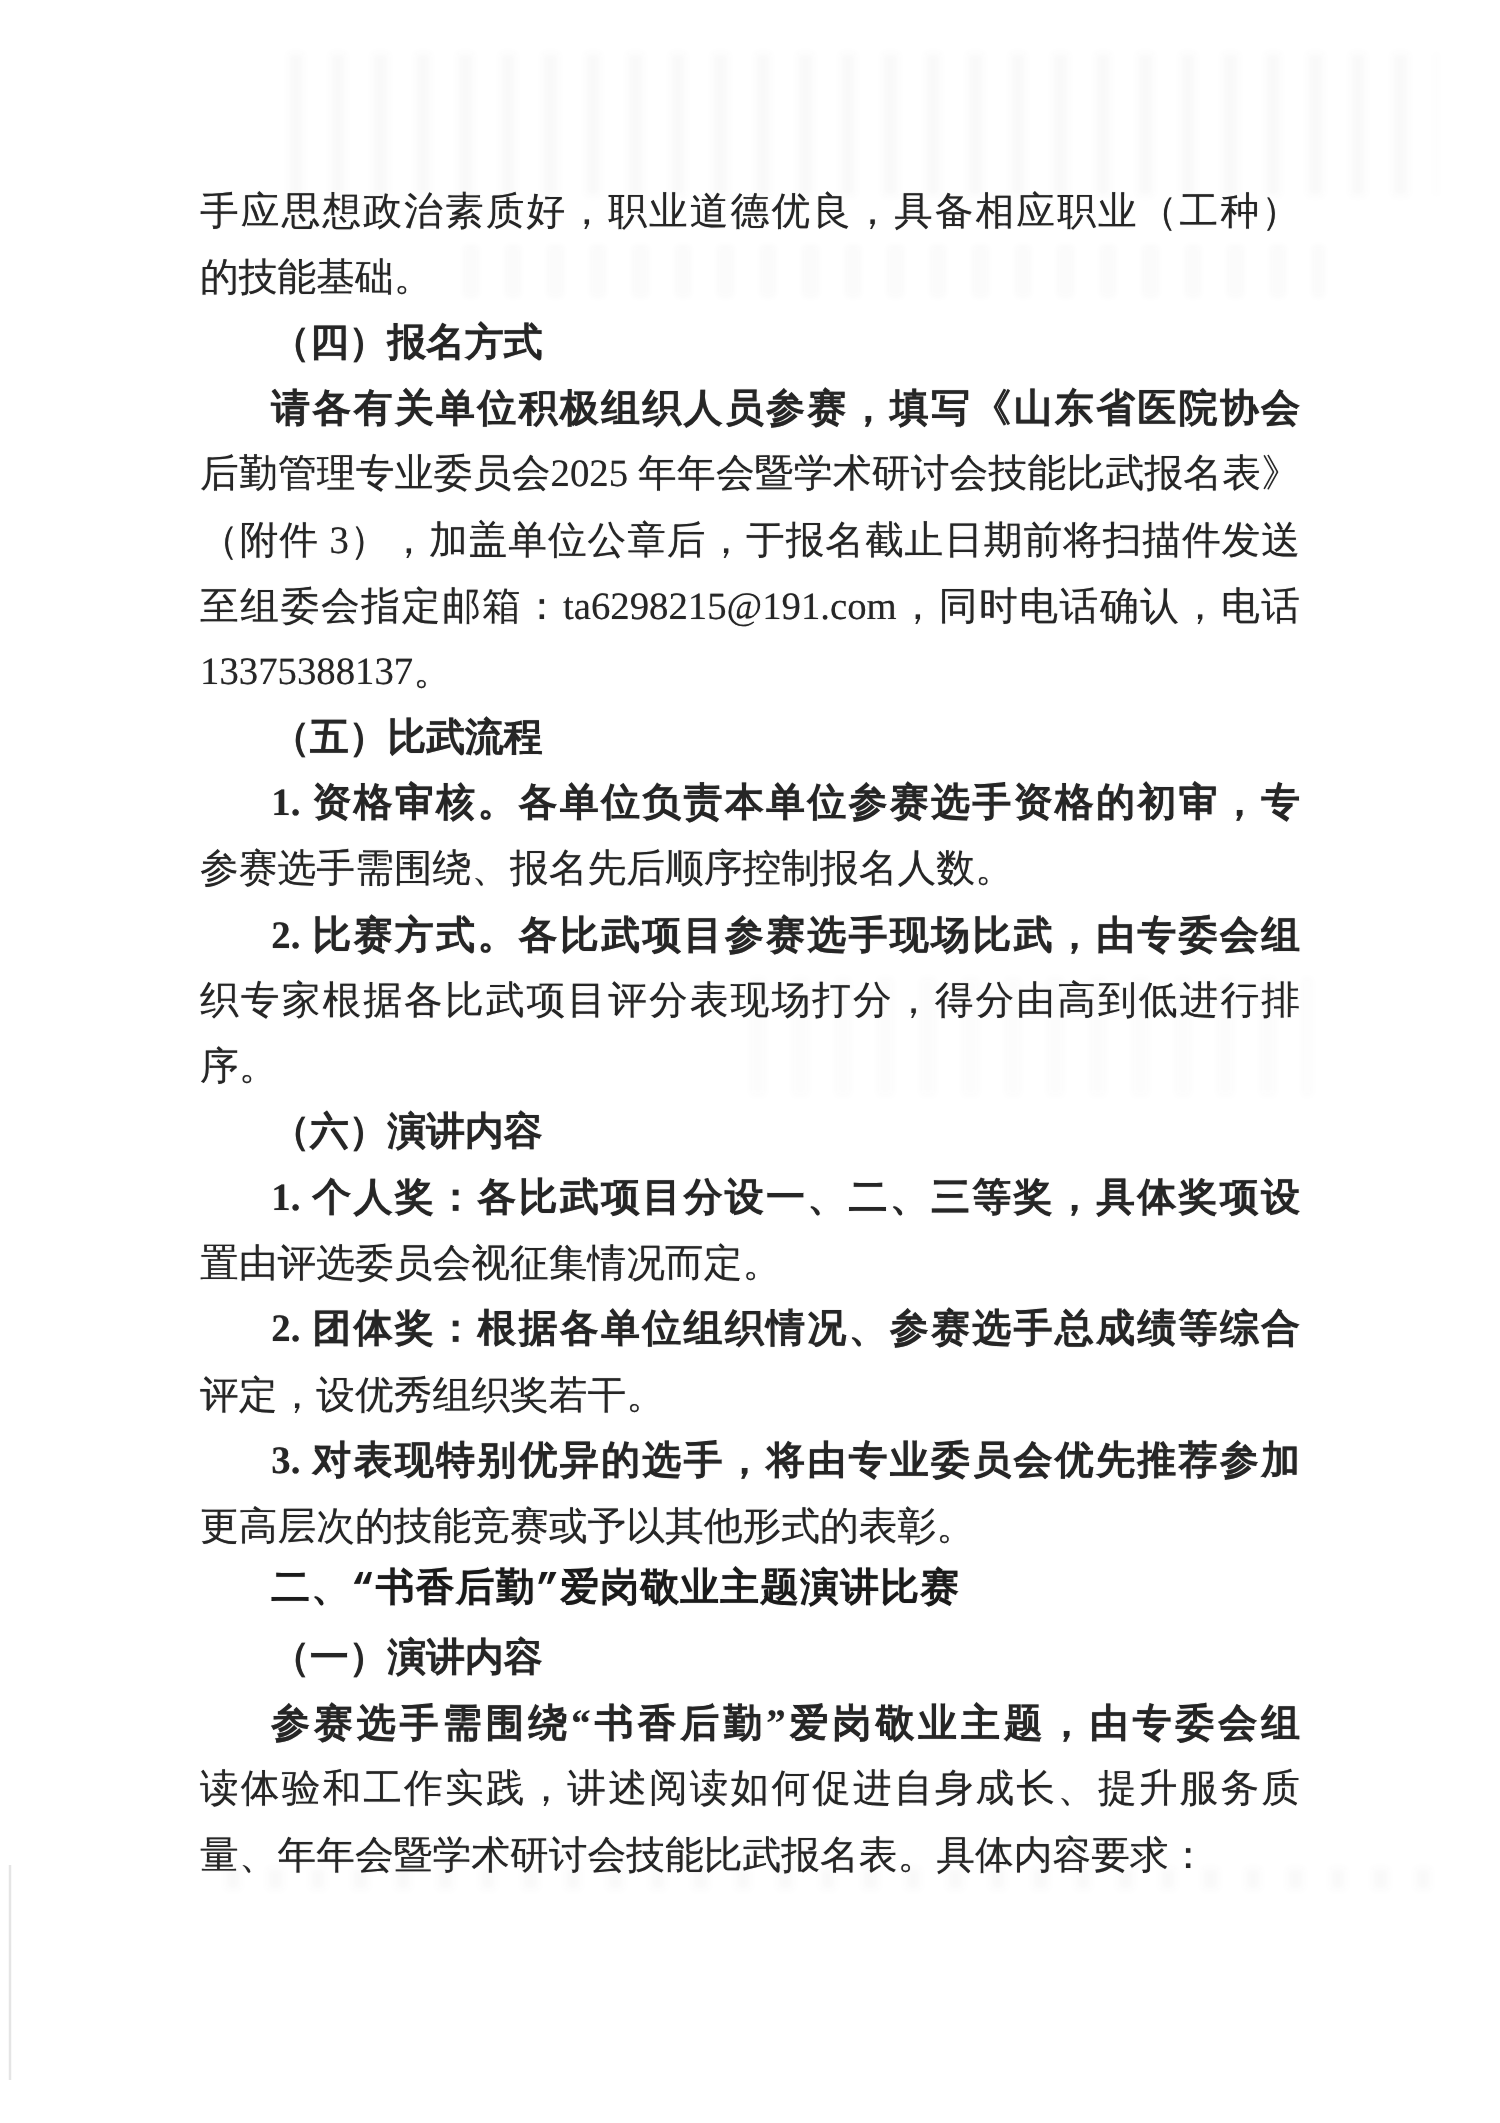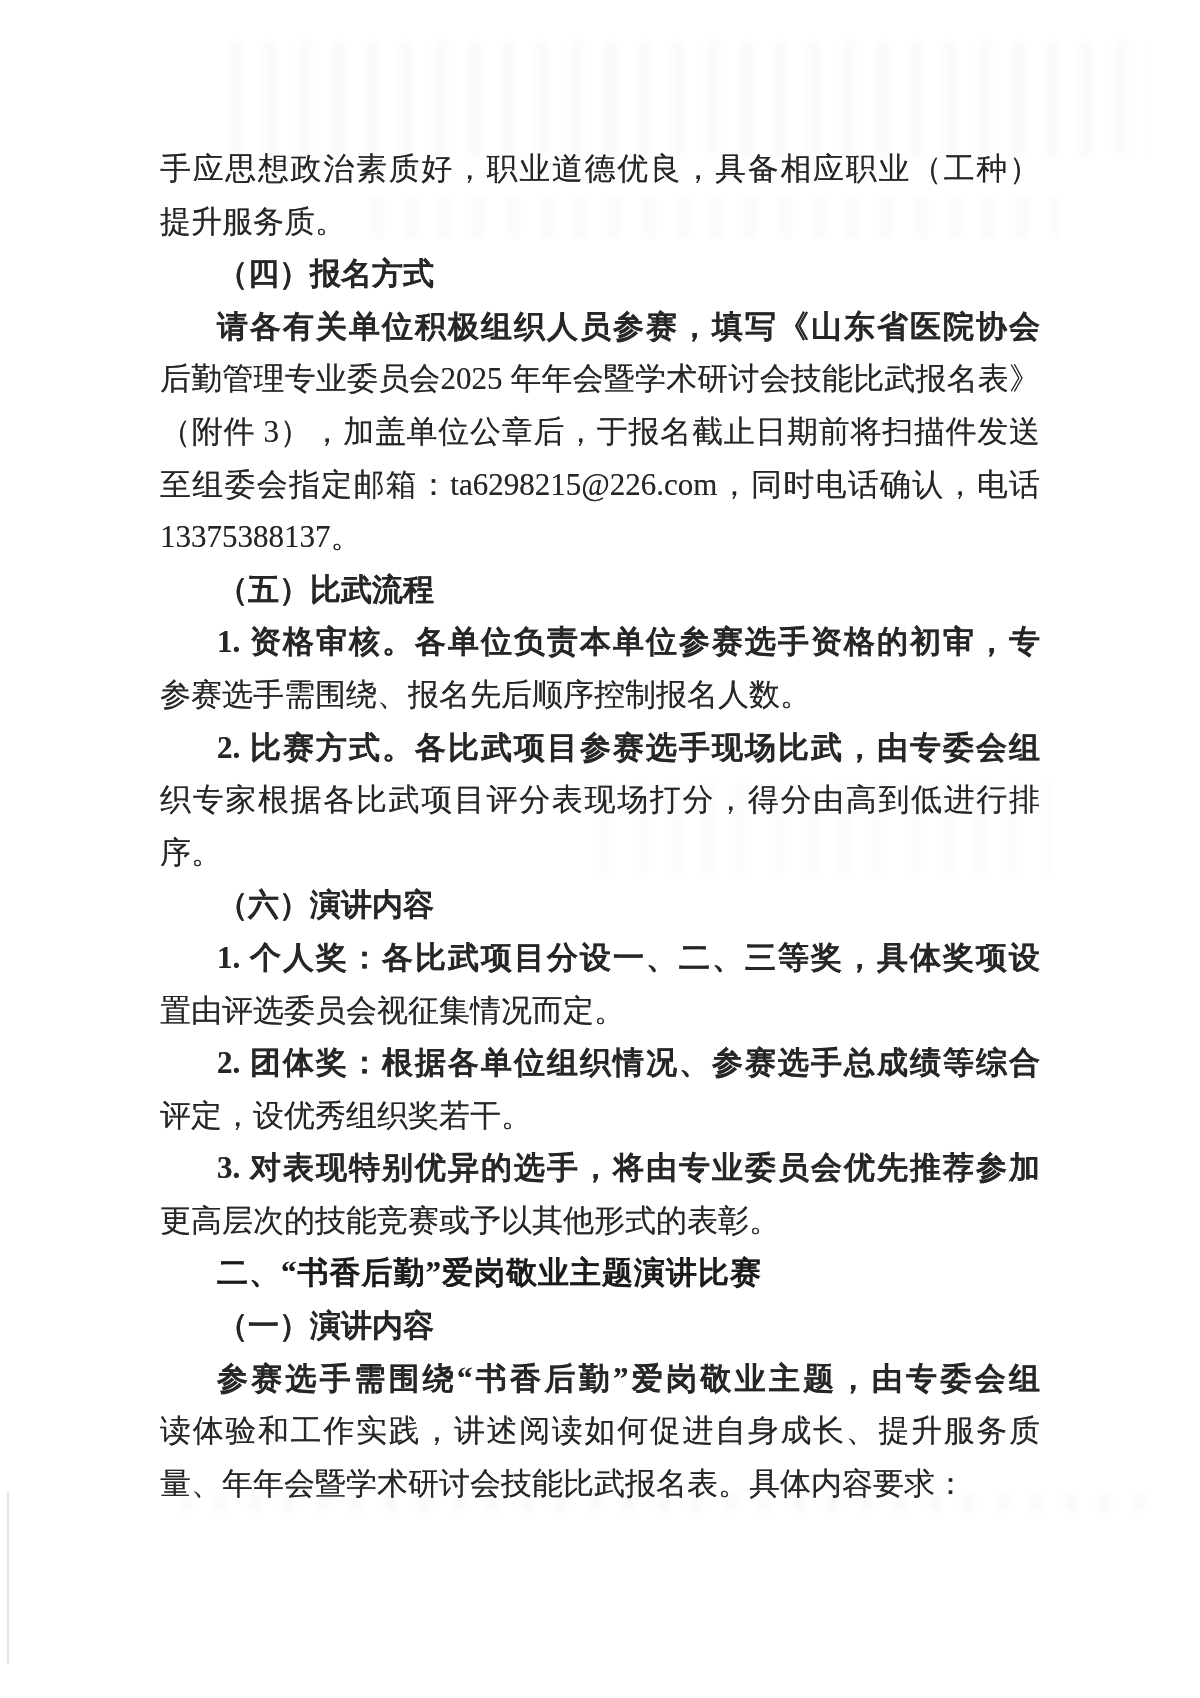--- a/index.html
+++ b/index.html
@@ -23,21 +23,21 @@
     text-shadow: 0 0 0.6px rgba(20,20,20,.55);
   }
   .line {
     height: 52.6px;
     text-align: justify;
     text-align-last: justify;
   }
   .line.end { text-align-last: left; }
   .line.indent { padding-left: 57px; font-weight: bold; }
   .heading .line {
-    font-family: Liberation Serif, serif;
+    font-family: Liberation Mono, monospace;
     font-weight: 700;
     font-size: 31px;
     letter-spacing: 1px;
     color: #1b1b1b;
     text-align-last: left;
   }
   
   .artifact { position: absolute; pointer-events: none; }
   .gh {
     background: repeating-linear-gradient(90deg,
@@ -56,30 +56,30 @@
 <div class="page">
   <div class="artifact gh" id="gh-top"></div>
   <div class="artifact gh" id="gh-mid1"></div>
   <div class="artifact gh" id="gh-mid2"></div>
   <div class="artifact gh" id="gh-bottom"></div>
   <div class="artifact" id="edge-line"></div>
 
   <div class="doc" id="doc" style="color: rgb(38, 38, 38);">
       <div class="block body">
         <div class="line">手应思想政治素质好，职业道德优良，具备相应职业（工种）</div>
-        <div class="line end">提升服务质。</div>
+        <div class="line end">的技能基础。</div>
       </div>
       <div class="block subhead">
         <div class="line end indent">（四）报名方式</div>
       </div>
       <div class="block body">
         <div class="line indent">请各有关单位积极组织人员参赛，填写《山东省医院协会</div>
         <div class="line">后勤管理专业委员会2025 年年会暨学术研讨会技能比武报名表》</div>
         <div class="line">（附件 3），加盖单位公章后，于报名截止日期前将扫描件发送</div>
-        <div class="line">至组委会指定邮箱：ta6298215@226.com，同时电话确认，电话</div>
+        <div class="line">至组委会指定邮箱：ta6298215@191.com，同时电话确认，电话</div>
         <div class="line end">13375388137。</div>
       </div>
       <div class="block subhead">
         <div class="line end indent">（五）比武流程</div>
       </div>
       <div class="block body">
         <div class="line indent">1. 资格审核。各单位负责本单位参赛选手资格的初审，专</div>
         <div class="line end">参赛选手需围绕、报名先后顺序控制报名人数。</div>
       </div>
       <div class="block body">

